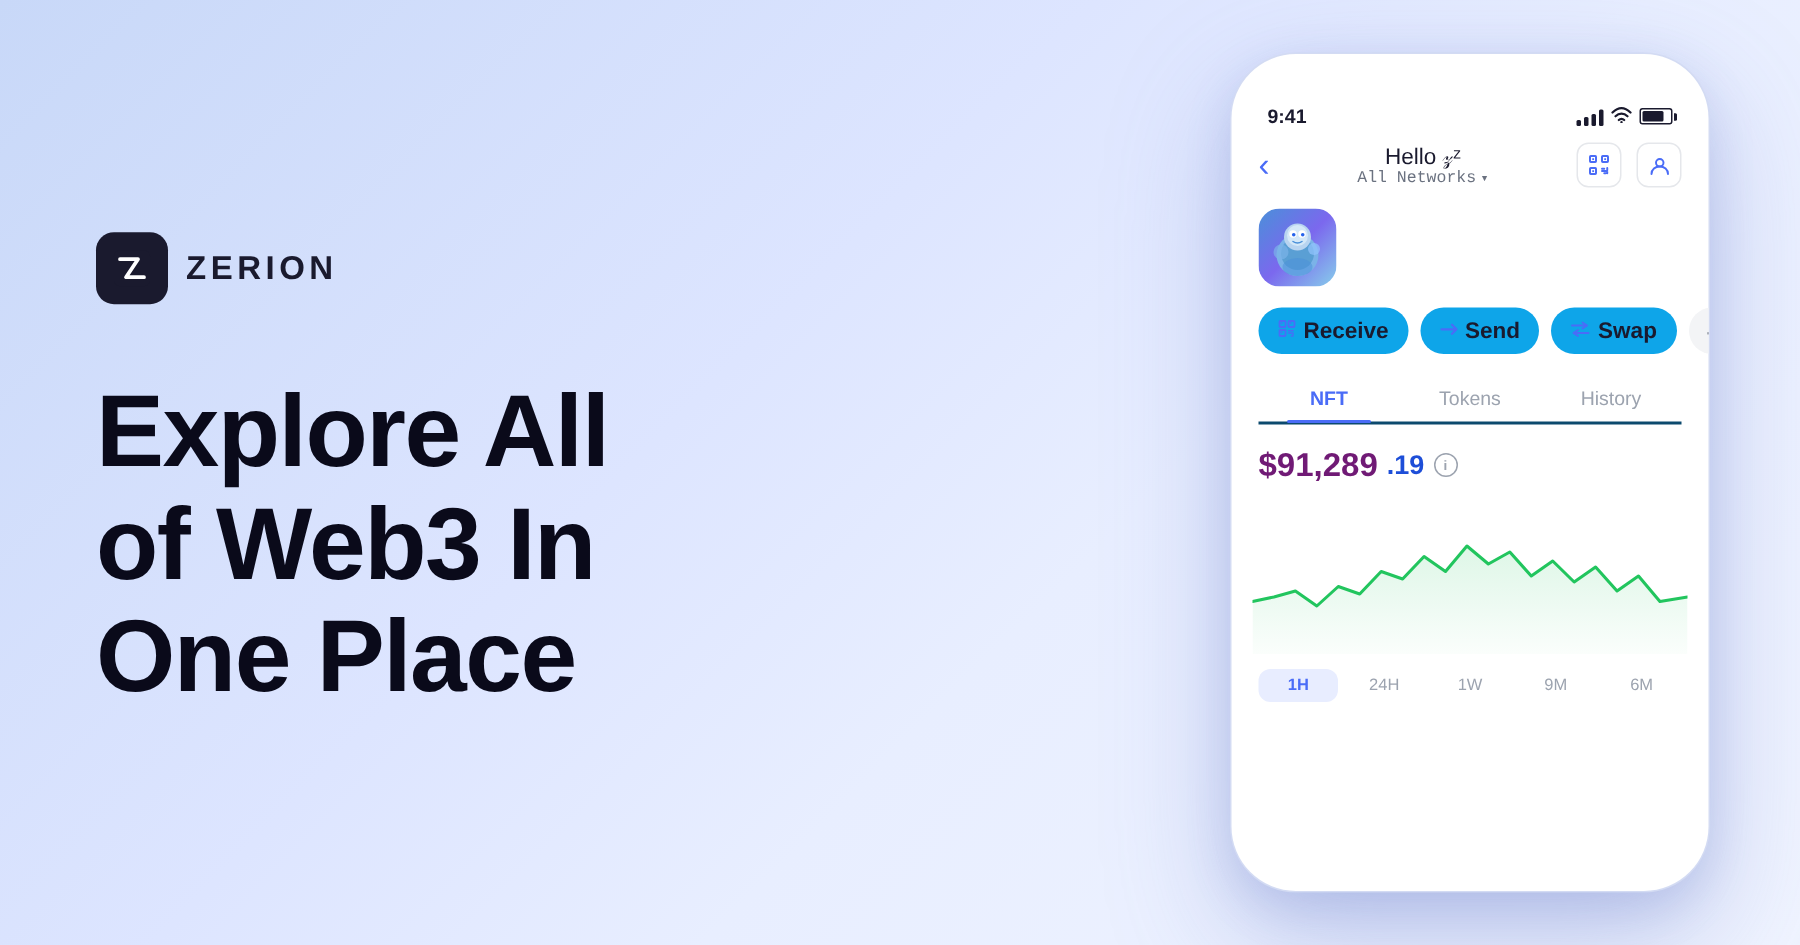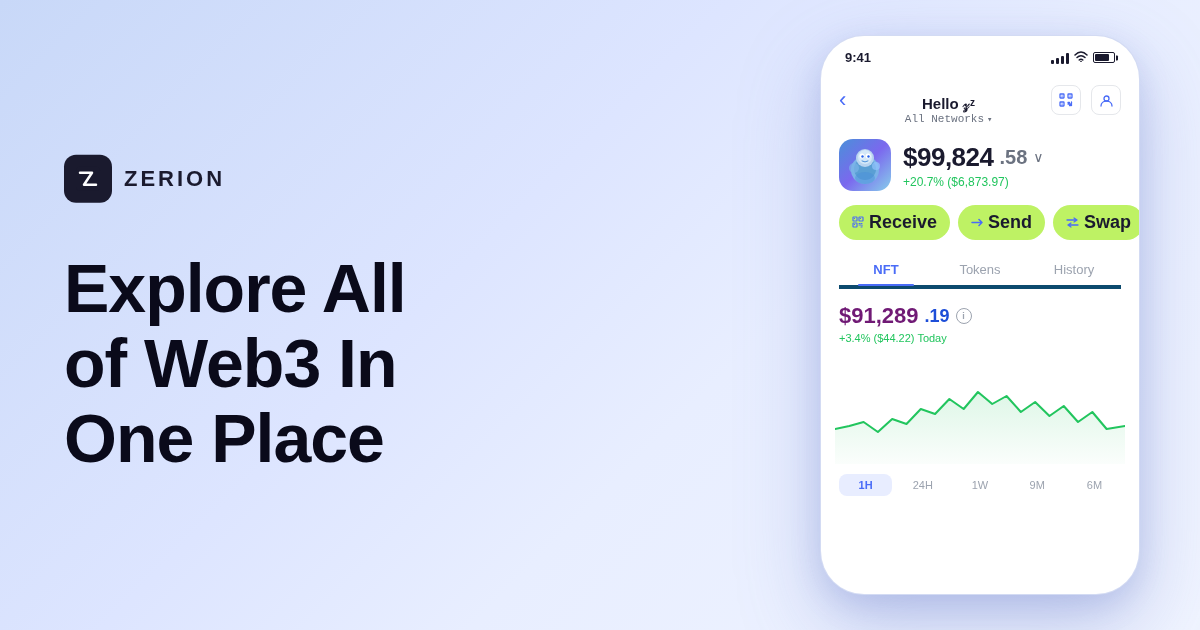--- a/index.html
+++ b/index.html
@@ -81,20 +81,21 @@
 
     
     .status-bar {
       display: flex;
       justify-content: space-between;
       align-items: center;
       padding: 14px 24px 6px;
       font-size: 13px;
       font-weight: 600;
       color: #1a1a2e;
+      margin-top: 20px;
     }
 
     .status-icons {
       display: flex;
       align-items: center;
       gap: 5px;
     }
 
     .signal-bars {
       display: flex;
@@ -156,23 +157,22 @@
       font-size: 18px;
       font-weight: 300;
     }
 
     .nav-title-area {
       text-align: center;
     }
 
     .nav-title {
       font-size: 15px;
-      font-weight: 700;
+      font-weight: 400;
       color: #1a1a2e;
-      margin-top: 20px;
     }
 
     .nav-subtitle {
       font-size: 11px;
       color: #6b7280;
       display: flex;
       align-items: center;
       gap: 3px;
       justify-content: center;
       font-family: Liberation Mono, monospace;
@@ -262,43 +262,43 @@
     .action-buttons {
       display: flex;
       gap: 8px;
       padding: 0 18px 14px;
     }
 
     .action-btn {
       display: flex;
       align-items: center;
       gap: 5px;
-      background: #bef264;
+      background: #0ea5e9;
       border-radius: 20px;
       padding: 7px 13px;
-      font-size: 18px;
+      font-size: 15px;
       font-weight: 600;
       color: #1a1a2e;
       border: none;
       text-align: center;
     }
 
     .action-btn-more {
       background: #f3f4f6;
       border-radius: 20px;
       padding: 7px 11px;
       font-size: 14px;
       color: #6b7280;
       border: none;
     }
 
     
     .tabs {
       display: flex;
-      border-bottom: 4px solid #0c4a6e;
+      border-bottom: 2px solid #0c4a6e;
       margin: 0 18px;
     }
 
     .tab {
       flex: 1;
       text-align: center;
       padding: 8px 0;
       font-size: 13px;
       font-weight: 500;
       color: #9ca3af;
@@ -488,28 +488,20 @@
             <circle cx="23" cy="14" r="2.5" fill="white"></circle>
             <circle cx="17.5" cy="14.5" r="1.2" fill="#2563eb"></circle>
             <circle cx="23.5" cy="14.5" r="1.2" fill="#2563eb"></circle>
             <path d="M17 19 Q20 21 23 19" stroke="#4a90d9" stroke-width="1" fill="none" stroke-linecap="round"></path>
             <circle cx="9" cy="26" r="5" fill="#7bb3e8" opacity="0.7"></circle>
             <circle cx="31" cy="24" r="4" fill="#93c5fd" opacity="0.7"></circle>
             <ellipse cx="20" cy="36" rx="10" ry="6" fill="#4a90d9" opacity="0.5"></ellipse>
           </svg>
         </div>
       </div>
-      <div class="balance-area">
-        <div class="balance-main">
-          <span class="balance-amount">$99,824</span>
-          <span class="balance-cents">.58</span>
-          <span class="balance-chevron">∨</span>
-        </div>
-        <div class="balance-change">+20.7% ($6,873.97)</div>
-      </div>
     </div>
 
     <div class="action-buttons">
       <button class="action-btn">
         <span style="color:#4a6cf7;">
           <svg width="12" height="12" viewBox="0 0 12 12" fill="none">
             <rect x="1" y="1" width="4" height="4" rx="0.5" stroke="#4a6cf7" stroke-width="1.2" fill="none"></rect>
             <rect x="7" y="1" width="4" height="4" rx="0.5" stroke="#4a6cf7" stroke-width="1.2" fill="none"></rect>
             <rect x="1" y="7" width="4" height="4" rx="0.5" stroke="#4a6cf7" stroke-width="1.2" fill="none"></rect>
             <rect x="2" y="2" width="1" height="1" fill="#4a6cf7"></rect>
@@ -551,21 +543,20 @@
         <span>History</span>
       </div>
     </div>
 
     <div class="nft-section">
       <div class="nft-value">
         <span class="nft-amount">$91,289</span>
         <span class="nft-cents">.19</span>
         <div class="info-icon">i</div>
       </div>
-      <div class="nft-change">+3.4% ($44.22) Today</div>
 
       <div class="chart-area">
         <svg class="chart-svg" viewBox="0 0 284 110" preserveAspectRatio="none">
           <defs>
             <linearGradient id="chartGrad" x1="0" y1="0" x2="0" y2="1">
               <stop offset="0%" stop-color="#22c55e" stop-opacity="0.15"></stop>
               <stop offset="100%" stop-color="#22c55e" stop-opacity="0.02"></stop>
             </linearGradient>
           </defs>
 

